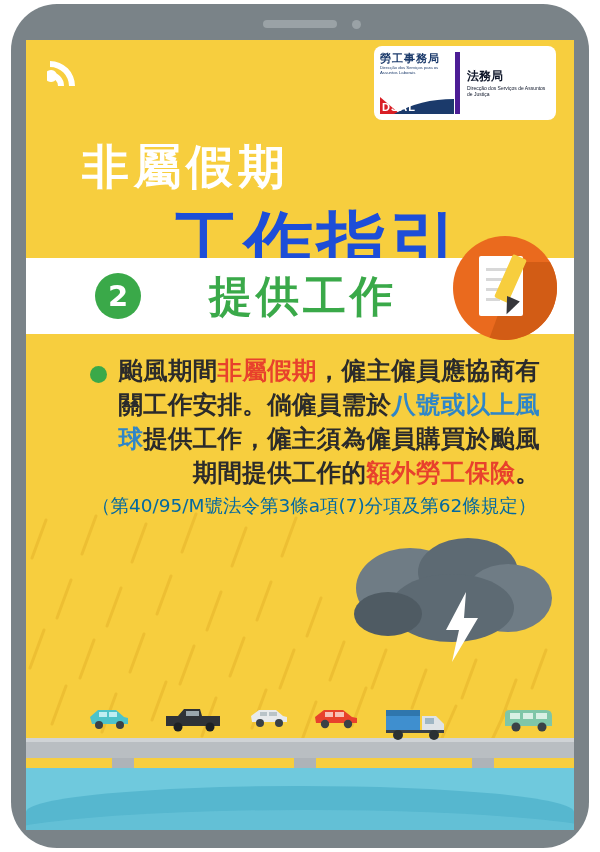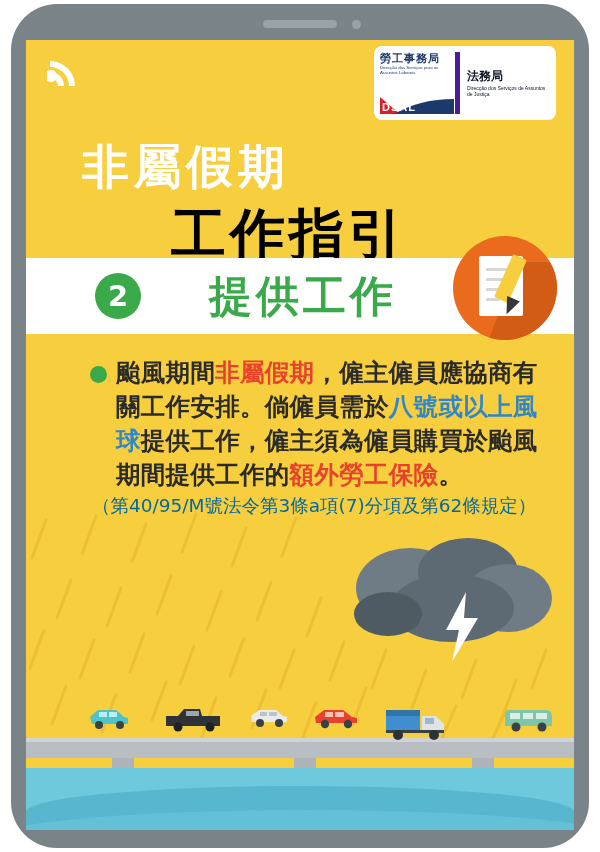--- a/index.html
+++ b/index.html
@@ -137,23 +137,23 @@
     font-size: 47px;
     font-weight: bold;
     color: #ffffff;
     letter-spacing: 5px;
     font-family: "DejaVu Sans", sans-serif;
   }
   .title-2 {
     position: absolute;
     left: 145px;
     top: 158px;
-    font-size: 55px;
-    font-weight: bold;
-    color: #000000;
+    font-size: 69px;
+    font-weight: bold;
+    color: #1d4ed8;
     letter-spacing: 4px;
     font-family: "DejaVu Sans", sans-serif;
   }
 
   
   .white-band {
     position: absolute;
     left: 0;
     top: 218px;
     width: 548px;
@@ -260,23 +260,24 @@
     background: #3aa949;
   }
   .para {
     position: absolute;
     left: 90px;
     top: 20px;
     width: 424px;
     font-size: 24.5px;
     line-height: 34px;
     color: #2b2b2b;
-    font-family: Liberation Sans, sans-serif;
+    font-family: Liberation Mono, monospace;
     font-weight: bold;
     letter-spacing: 0.3px;
+    text-align: right;
   }
   .hl-red { color: #e8412c; }
   .hl-blue { color: #2f86c8; }
   .note {
     position: absolute;
     left: 66px;
     top: 157px;
     width: 460px;
     font-size: 18.5px;
     color: #0369a1;

